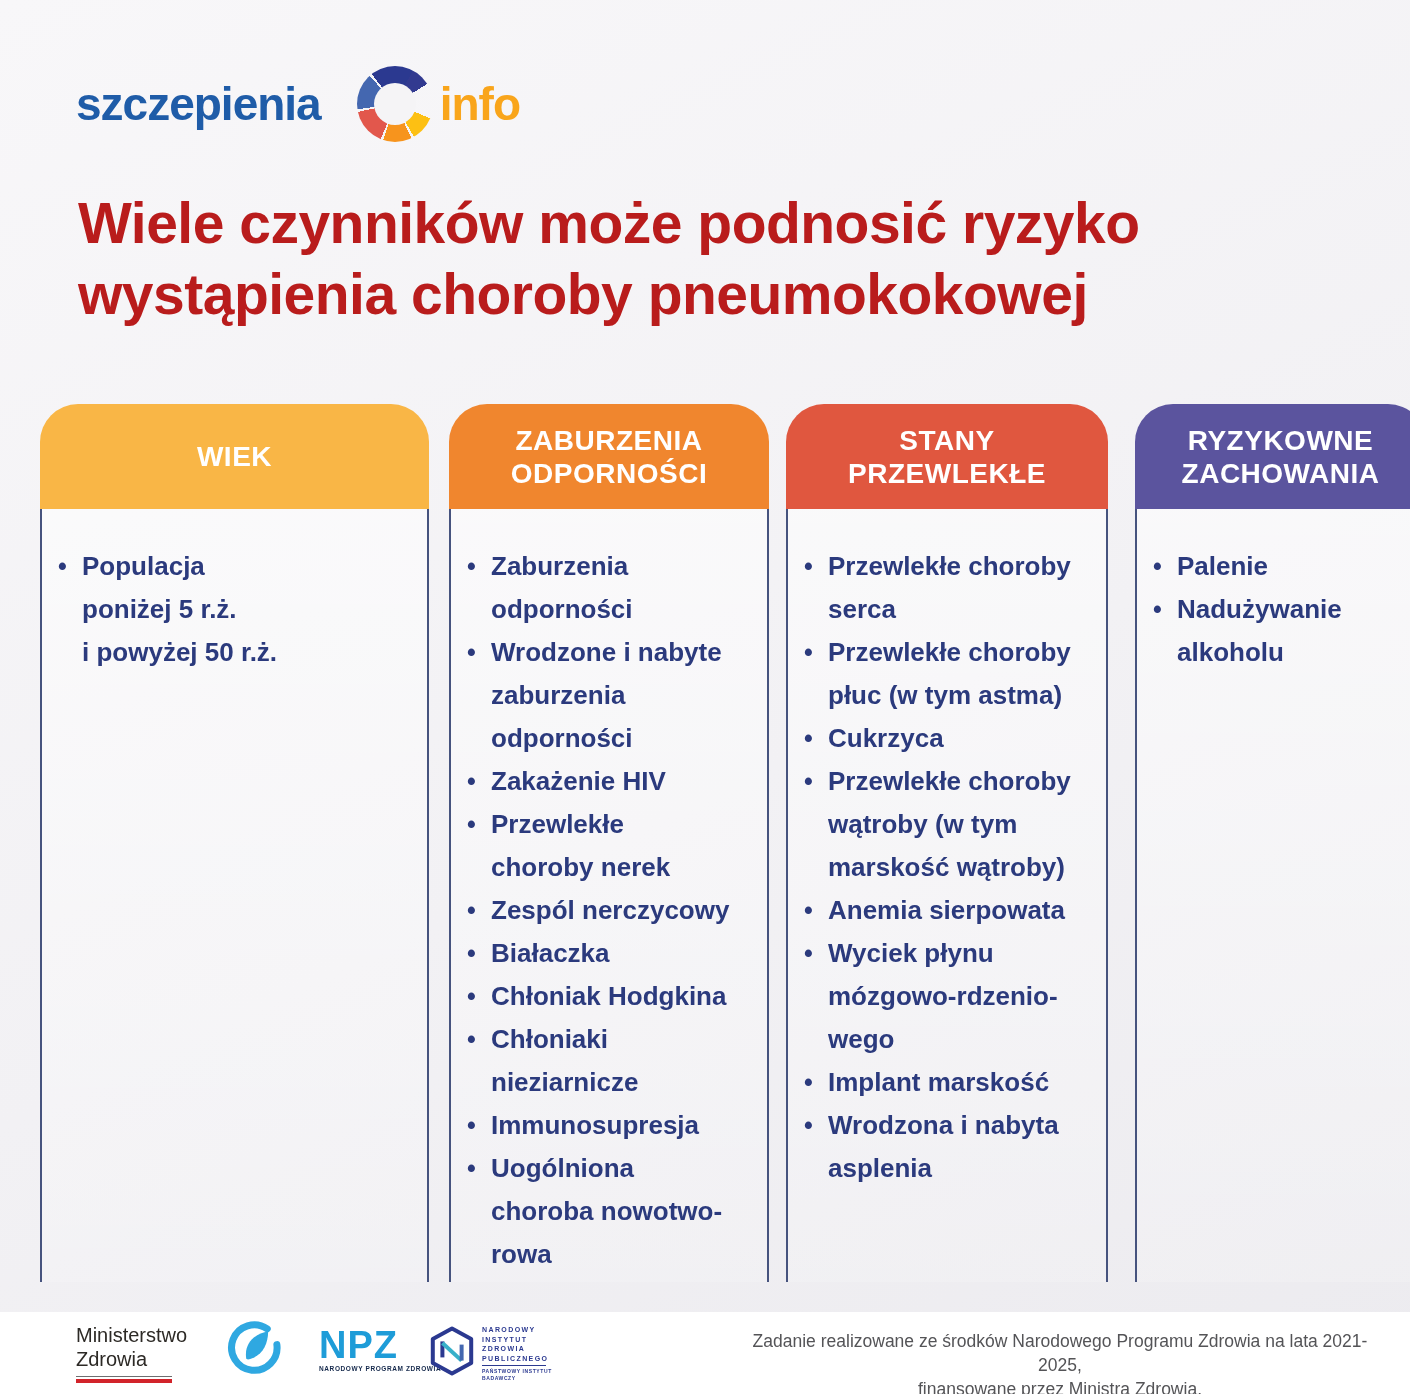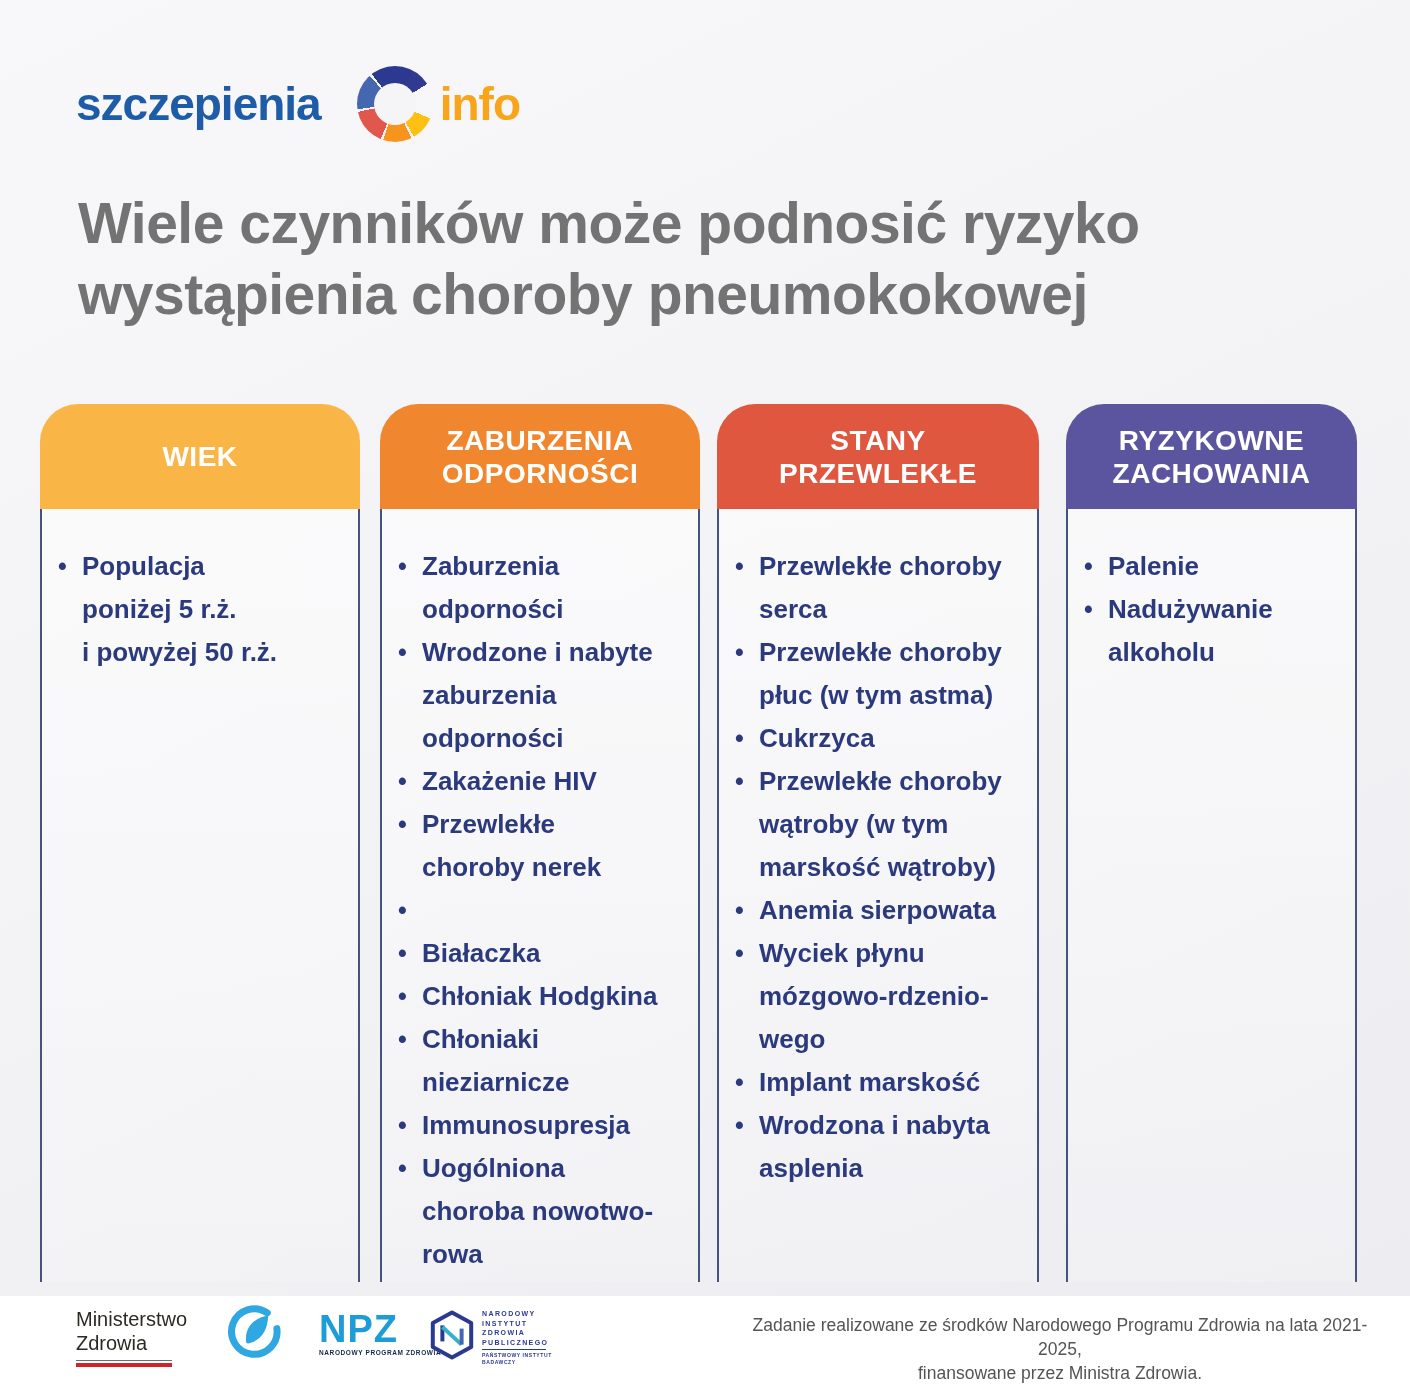--- a/index.html
+++ b/index.html
@@ -18,40 +18,40 @@
       #fdc013 112deg 150deg,#f5f4f6 150deg 154deg,
       #f7941d 154deg 198deg,#f5f4f6 198deg 202deg,
       #e2574c 202deg 258deg,#f5f4f6 258deg 262deg,
       #4467b0 262deg 318deg,#f5f4f6 318deg 322deg,
       #2b3990 322deg 360deg);}
   .brand-ring::after{content:"";position:absolute;inset:17px;border-radius:50%;background:#f5f4f6;}
   .brand-right{font-size:46px;font-weight:bold;letter-spacing:-1px;color:#f9a51b;margin-left:-17px;position:relative;z-index:2;}
   
   .title{position:absolute;top:188px;left:78px;width:1260px;margin:0;
     font-size:57px;line-height:71px;font-weight:bold;letter-spacing:-0.5px;
-    color:#737373;white-space:pre-line;}
+    color:#b91c1c;white-space:pre-line;}
   
   .columns{position:absolute;top:404px;left:40px;display:flex;}
   .col{display:flex;flex-direction:column;}
-  .col:nth-child(1){width:320px;}
+  .col:nth-child(1){width:389px;}
   .col:nth-child(2){width:320px;margin-left:20px;}
   .col:nth-child(3){width:322px;margin-left:17px;}
   .col:nth-child(4){width:291px;margin-left:27px;}
   .col-header{height:105px;border-radius:38px 38px 0 0;display:flex;align-items:center;justify-content:center;}
   .col-header-text{color:#ffffff;font-size:28px;line-height:33px;font-weight:bold;
     letter-spacing:0.5px;text-align:center;white-space:pre-line;}
   .col-body{height:773px;border-left:2px solid #46537e;border-right:2px solid #46537e;
     background:linear-gradient(180deg,rgba(255,255,255,0.55),rgba(255,255,255,0.15));
     padding:36px 10px 0 16px;box-sizing:border-box;overflow:hidden;}
   .col-list{list-style:none;margin:0;padding:0;}
   .col-list li{display:flex;align-items:flex-start;}
   .bullet{flex:0 0 24px;font-size:25px;line-height:43px;color:#2b3a7d;font-weight:bold;text-align:left;}
   .item-text{font-size:26px;line-height:43px;font-weight:bold;color:#2b3a7d;white-space:pre-line;}
   
-  .footer{position:absolute;left:0;bottom:0;width:1410px;height:98px;background:#ffffff;}
+  .footer{position:absolute;left:0;bottom:0;width:1410px;height:82px;background:#ffffff;}
   .mz{position:absolute;left:76px;top:11px;}
   .mz-text{font-size:20px;line-height:24px;color:#2d2a26;white-space:pre-line;}
   .mz-rule{width:96px;height:1px;background:#6d6e70;margin-top:5px;}
   .mz-red{width:96px;height:4px;background:#d2232a;margin-top:2px;}
   .npz{position:absolute;left:227px;top:9px;display:flex;align-items:center;gap:28px;}
   .npz-textblock{margin-left:8px;}
   .npz-abbr{font-size:38px;line-height:36px;font-weight:bold;color:#1e9cd8;letter-spacing:1px;}
   .npz-tagline{font-size:6.5px;font-weight:bold;color:#14284b;letter-spacing:0.6px;margin-top:2px;}
   .pzh{position:absolute;left:428px;top:13px;display:flex;align-items:flex-start;}
   .pzh-textblock{margin-left:6px;}
@@ -112,20 +112,21 @@
             <span class="bullet">•</span>
             <span class="item-text">Zakażenie HIV</span>
           </li>
           <li>
             <span class="bullet">•</span>
             <span class="item-text">Przewlekłe
 choroby nerek</span>
           </li>
           <li>
             <span class="bullet">•</span>
+            <span class="item-text">Zespól nerczycowy</span>
           </li>
           <li>
             <span class="bullet">•</span>
             <span class="item-text">Białaczka</span>
           </li>
           <li>
             <span class="bullet">•</span>
             <span class="item-text">Chłoniak Hodgkina</span>
           </li>
           <li>

